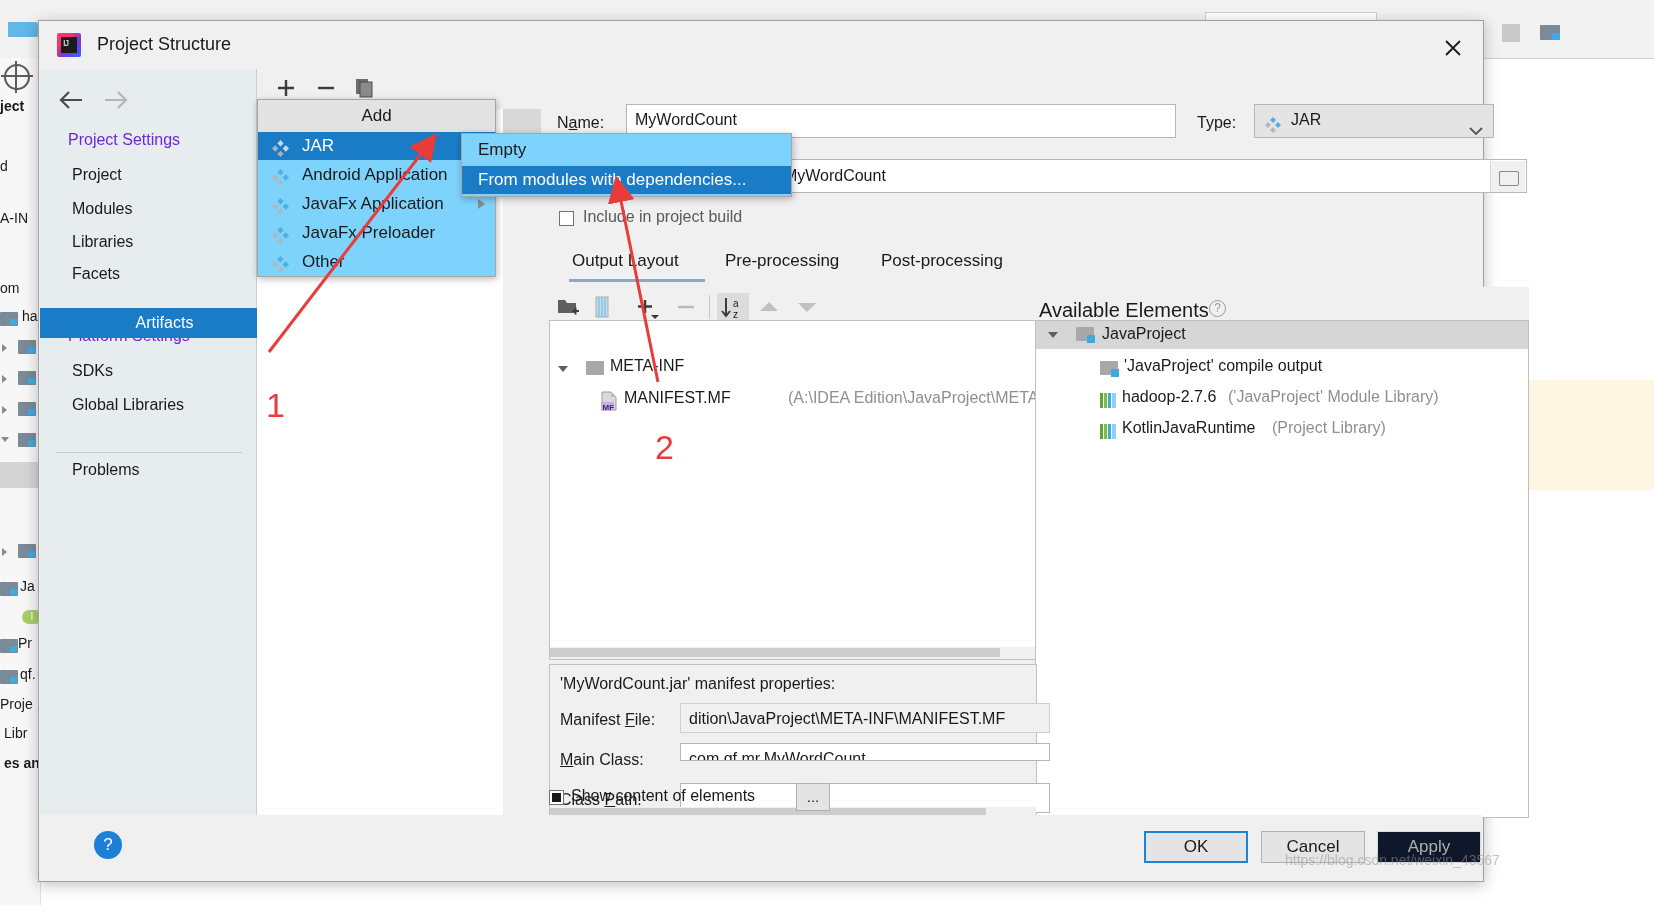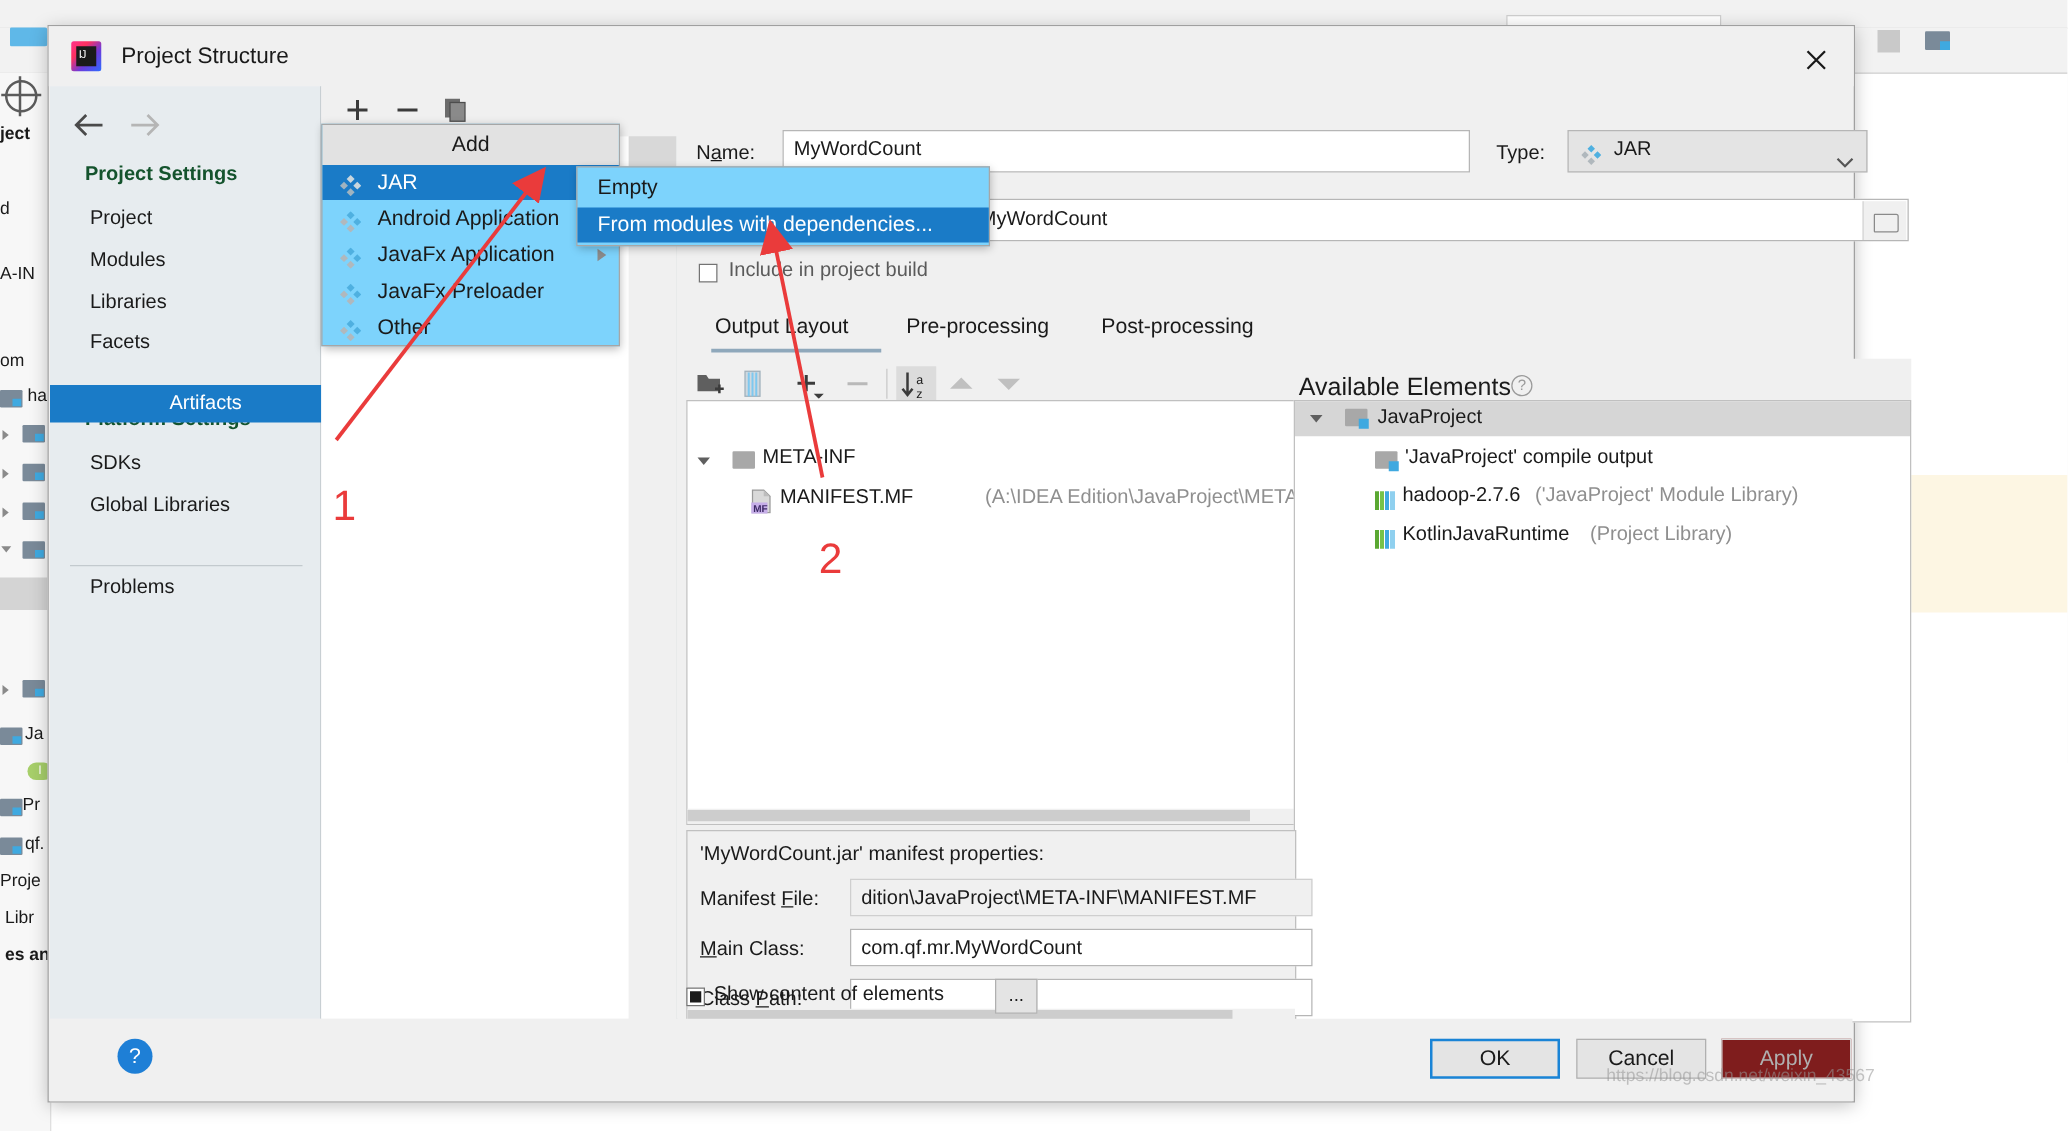--- a/index.html
+++ b/index.html
@@ -46,21 +46,21 @@
   }
   .title-icon .inner { position:absolute; left:4px; top:4px; width:16px; height:16px; background:#1b1b1b; }
   .title-icon .inner::after{ content:"IJ"; position:absolute; left:2px; top:1px; color:#fff; font-size:9px; font-family:"Liberation Sans",sans-serif; letter-spacing:-1px;}
   .title-text { position:absolute; left:58px; top:13px; font-size:18px; color:#1a1a1a; }
   .close-btn { position:absolute; right:12px; top:12px; width:36px; height:30px; cursor:default; }
   .close-btn svg { position:absolute; left:9px; top:6px; }
 
   
   .side { position:absolute; left:1px; top:48px; width:216px; bottom:66px; background:#e7ecef; border-right:1px solid #c8cfd3; }
   .nav-arrows { position:absolute; left:18px; top:20px; }
-  .side-group { position:absolute; left:28px; font-weight:bold; font-size:16px; color:#14532d; white-space:nowrap;}
+  .side-group { position:absolute; left:28px; font-weight:normal; font-size:16px; color:#6d28d9; white-space:nowrap;}
   .side-item { position:absolute; left:16px; width:200px; height:30px; line-height:30px; padding-left:16px; font-size:16px; color:#1a1a1a; box-sizing:border-box; white-space:nowrap; cursor:default;}
   .side-item.sel { background:#1a7bc7; color:#ffffff; left:0; width:217px; padding-left:32px; }
   .side-sep { position:absolute; left:16px; width:186px; height:1px; background:#c3cace; }
   .art-toolbar { position:absolute; left:218px; top:48px; width:246px; height:40px; background:#f0f0f0; }
   .art-white { position:absolute; left:218px; top:88px; width:246px; bottom:66px; background:#ffffff; }
   .tb-icon { position:absolute; cursor:default; }
 
   
   .gap-col { position:absolute; left:464px; top:88px; width:38px; bottom:66px; background:#f0f0f0; border-right:1px solid #c8cfd3;}
   .gap-top { position:absolute; left:464px; top:88px; width:38px; height:28px; background:#d8d8d8; }
@@ -102,21 +102,21 @@
 
   .hscroll { position:absolute; height:12px; background:#f0f0f0; }
   .hscroll .thumb { position:absolute; left:0; top:1px; height:9px; background:#cdcdcd;}
 
   .help-circle { position:absolute; width:17px;height:17px; border:1.5px solid #9a9a9a; border-radius:50%; color:#9a9a9a; font-size:12px; text-align:center; line-height:15px; box-sizing:border-box;}
 
   .manifest-box { position:absolute; background:#f0f0f0; border:1px solid #c0c0c0; box-sizing:border-box;}
 
   .btn { position:absolute; background:#e4e4e4; border:1px solid #b0b0b0; box-sizing:border-box; font-size:17px; color:#1a1a1a; text-align:center; cursor:default;}
   .btn.primary { border:2px solid #1a84d6; }
-  .btn.disabled { color:#b0b0b0; background:#7f1d1d; border-color:#dcdcdc;}
+  .btn.disabled { color:#b0b0b0; background:#0f172a; border-color:#dcdcdc;}
 
   .help-btn { position:absolute; left:55px; bottom:22px; width:28px;height:28px; border-radius:50%; background:#1e7fd6; color:#fff; font-size:17px; text-align:center; line-height:28px; cursor:default;}
 
   
   .menu { position:absolute; background:#7dd3fc; border:1px solid #a6a6a6; box-shadow:1px 2px 7px rgba(0,0,0,0.28);padding-left:29px; }
   .menu-title { position:absolute; left:0; top:0; right:0; height:32px; line-height:32px; text-align:center; background:#e2e2e2; font-size:17px; color:#1a1a1a;}
   .menu-item { position:absolute; left:0; right:0; height:28px; line-height:28px; font-size:17px; color:#1a1a1a; padding-left:44px; box-sizing:border-box; white-space:nowrap; cursor:default;}
   .menu-item.sel { background:#1a7bc7; color:#ffffff; }
   .menu-item .submenu-arrow { position:absolute; right:10px; top:9px; width:0;height:0;border-top:5px solid transparent;border-bottom:5px solid transparent;border-left:7px solid #8a8a8a;}
   .menu-item.sel .submenu-arrow { border-left-color:#ffffff; }
@@ -384,21 +384,21 @@
         </div>
       </div>
 
       <div class="manifest-box" style="left:8px; top:595px; width:488px; height:154px;">
         <div class="lbl" style="left:10px; top:10px;">'MyWordCount.jar' manifest properties:</div>
 
         <div class="lbl" style="left:10px; top:46px;">Manifest <u>F</u>ile:</div>
         <div class="txtfield" style="left:130px; top:38px; width:370px; height:30px; background:#f0f0f0; border-color:#cfcfcf;">dition\JavaProject\META-INF\MANIFEST.MF</div>
 
         <div class="lbl" style="left:10px; top:86px;"><u>M</u>ain Class:</div>
-        <div class="txtfield" style="left:130px; top:78px; width:370px; height:30px;">com.qf.mr.MyWordCount</div>
+        <div class="txtfield" style="left:130px; top:78px; width:370px; height:18px;">com.qf.mr.MyWordCount</div>
 
         <div class="lbl" style="left:10px; top:126px;">Class <u>P</u>ath:</div>
         <div class="txtfield" style="left:130px; top:118px; width:370px; height:30px;"></div>
 
         <div class="hscroll" style="left:0px; bottom:-2px; width:486px;">
           <div class="thumb" style="width:436px;"></div>
         </div>
       </div>
 
       <div class="chk-box filled" style="left:8px; top:721px;"></div>

